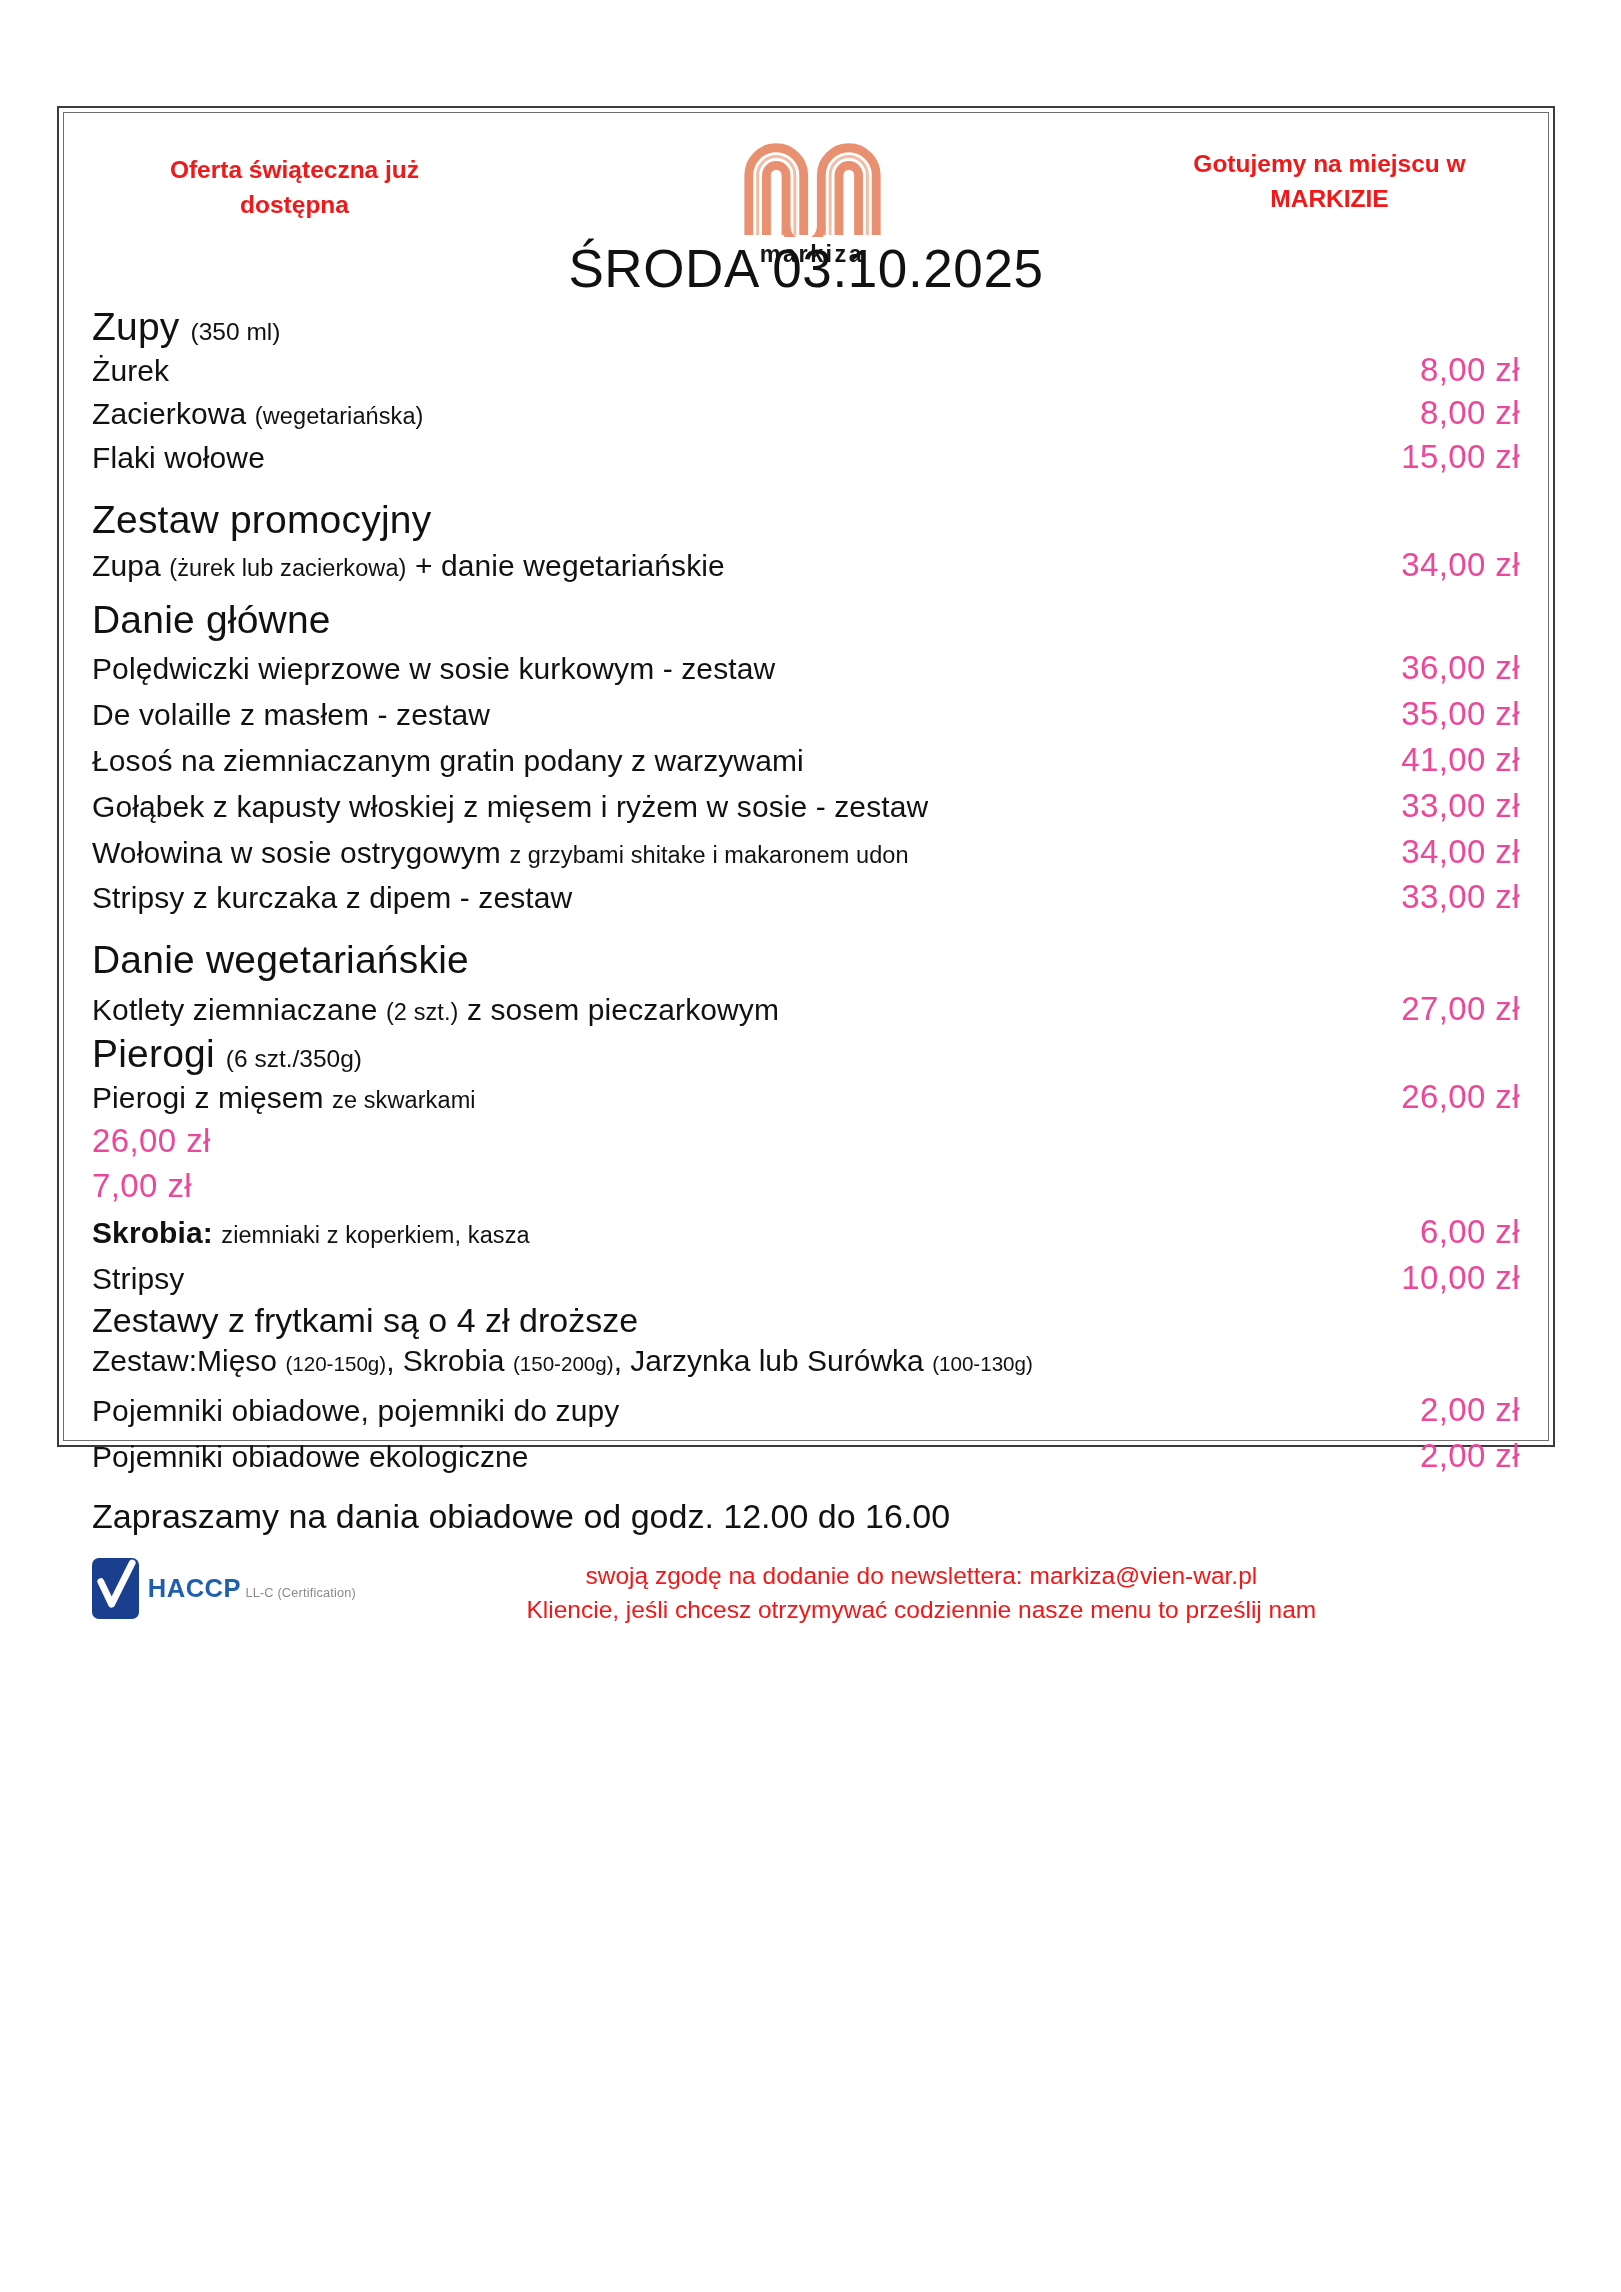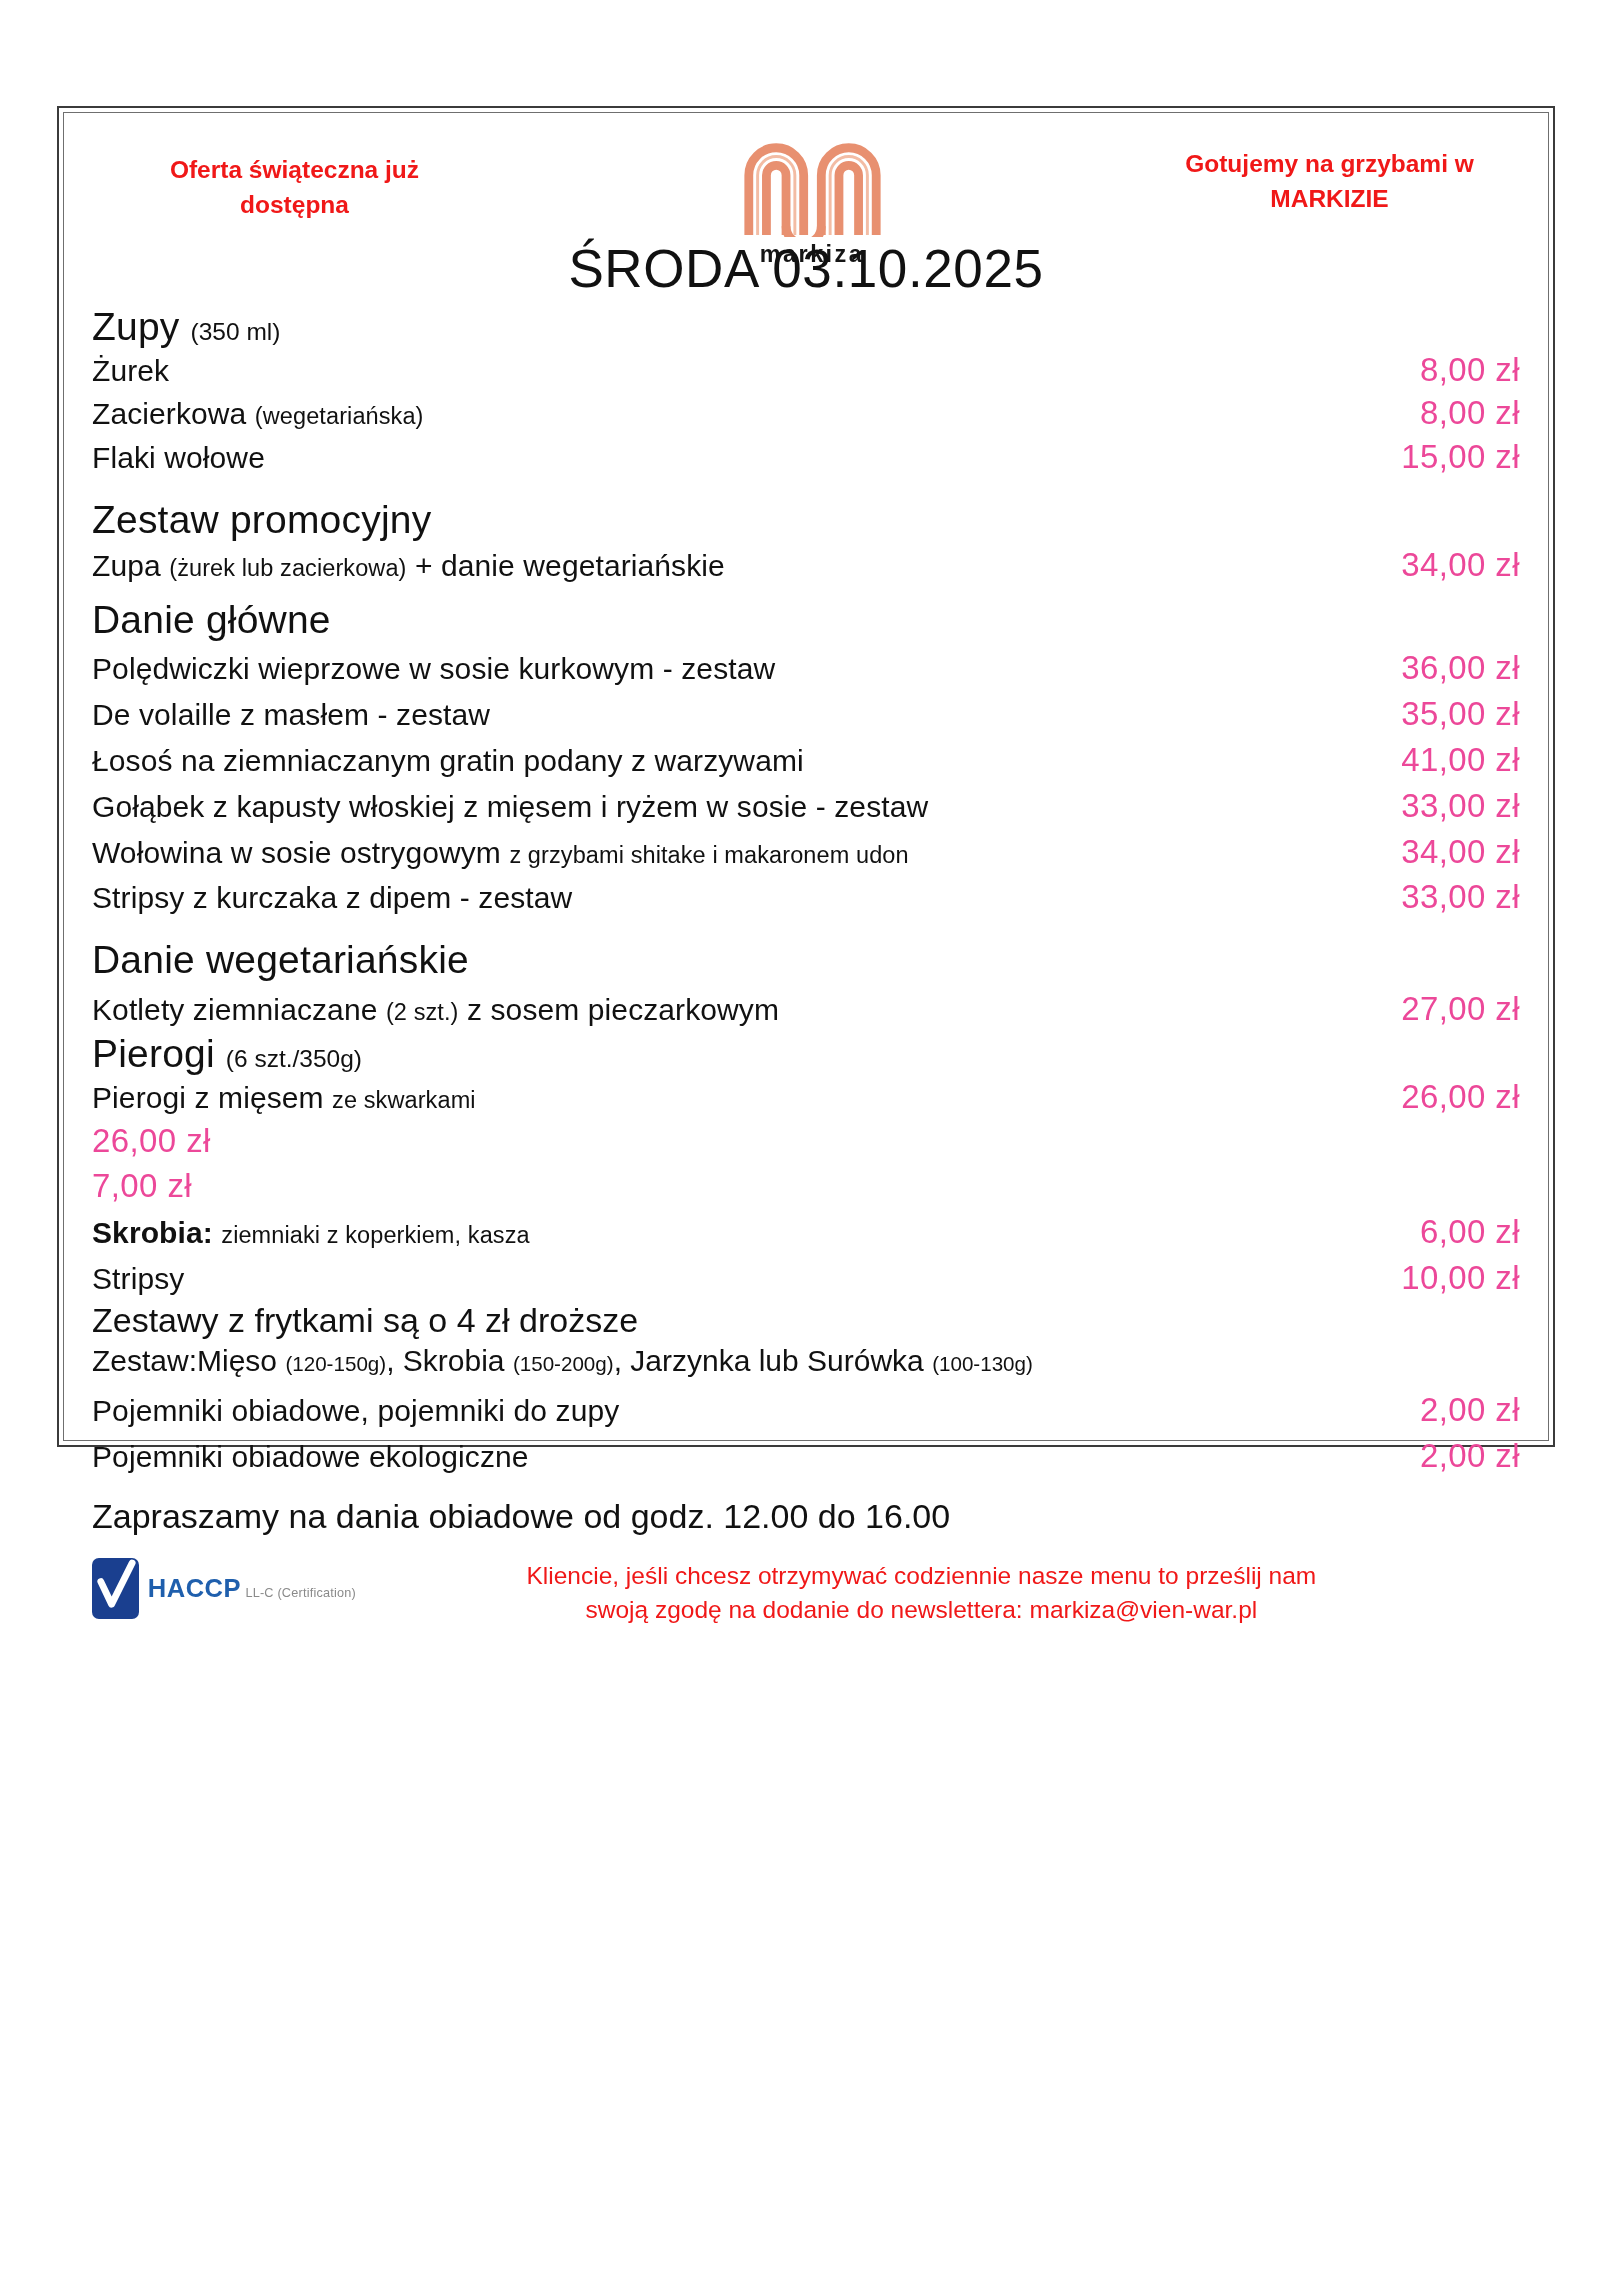--- a/index.html
+++ b/index.html
@@ -222,21 +222,21 @@
             </g>
             <g fill="none" stroke="#F3BCA4" stroke-width="3">
               <path d="M19 106 L19 45 A19 19 0 0 1 57 45 L57 106"></path>
               <path d="M93 106 L93 45 A19 19 0 0 1 131 45 L131 106"></path>
             </g>
           </svg>
         </span>
         <div class="brand-word">markiza</div>
       </div>
 
-      <div class="promo-note right">Gotujemy na grzybami w MARKIZIE</div>
+      <div class="promo-note right">Gotujemy na miejscu w MARKIZIE</div>
     </div>
 
     <div class="date-title">ŚRODA 03.10.2025</div>
 
     <div class="rows">
 
       <div class="row r-zupy">
         <div class="label heading">
           <span>Zupy</span>
           <span class="sub">(350 ml)</span>
@@ -424,21 +424,21 @@
           </svg>
         </span>
         <span class="haccp-text">
           <span class="haccp-title">HACCP</span>
           <span class="haccp-rule"></span>
           <span class="haccp-sub">LL-C (Certification)</span>
         </span>
       </div>
 
       <div class="newsletter">
+        <div>swoją zgodę na dodanie do newslettera: markiza@vien-war.pl</div>
         <div>Kliencie, jeśli chcesz otrzymywać codziennie nasze menu to prześlij nam</div>
-        <div>swoją zgodę na dodanie do newslettera: markiza@vien-war.pl</div>
       </div>
 
     </div>
 
   </div>
 </div>
 
 
 </body></html>

